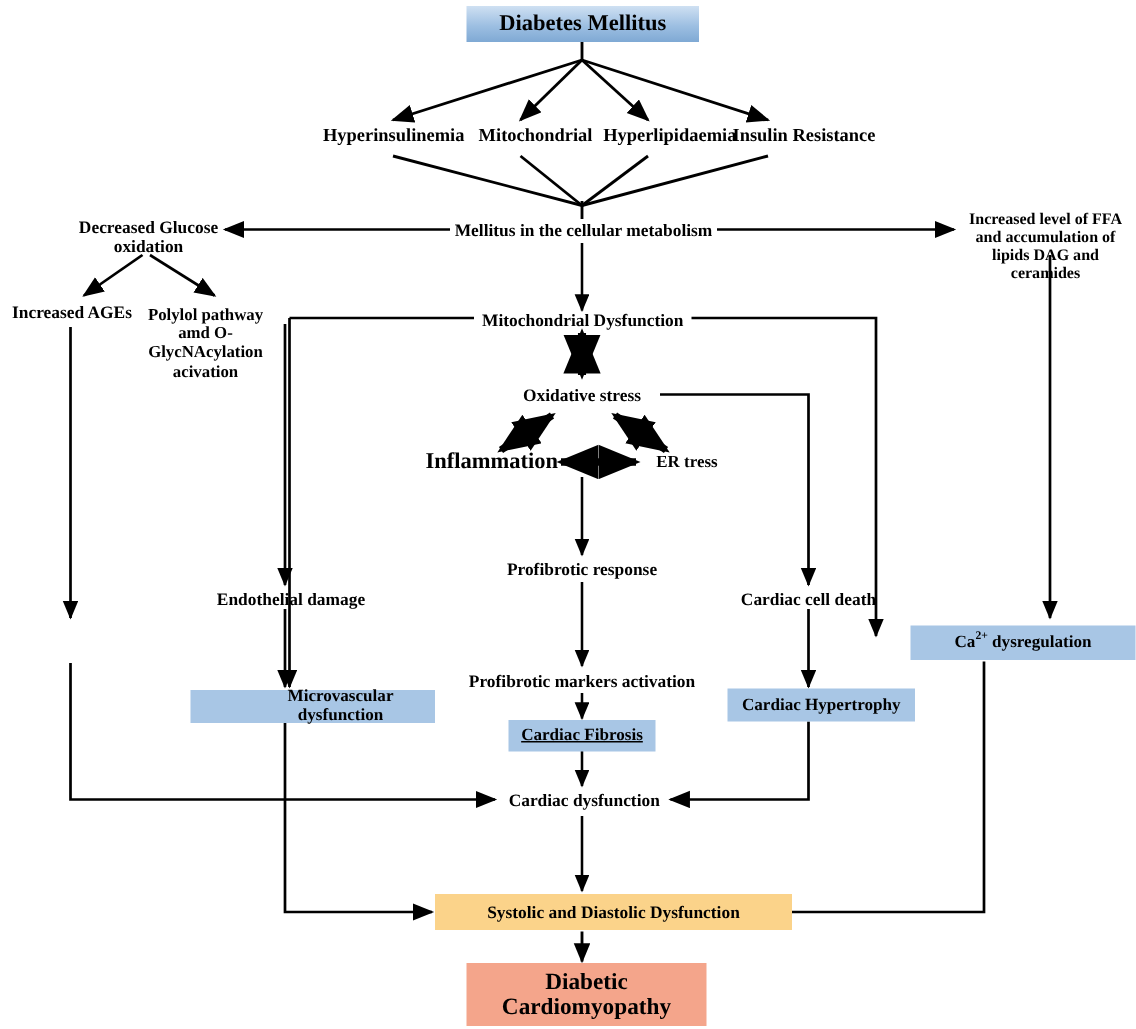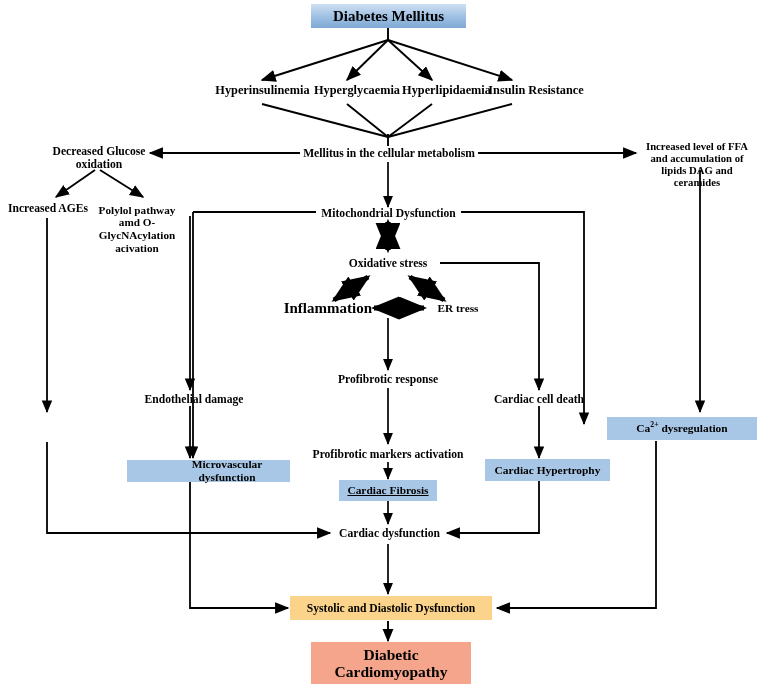--- a/index.html
+++ b/index.html
@@ -111,21 +111,21 @@
   </svg>
 
   <div class="node grad-blue" style="left:311px;top:4px;width:155px;height:24px;font-size:15px;">
     <span>Diabetes Mellitus</span>
   </div>
 
   <div class="node plain" style="left:206px;top:82px;width:113px;height:18px;font-size:12.3px;">
     <span>Hyperinsulinemia</span>
   </div>
   <div class="node plain" style="left:303px;top:82px;width:108px;height:18px;font-size:12.3px;">
-    <span>Hyperglycaemia</span>
+    <span>Mitochondrial</span>
   </div>
   <div class="node plain" style="left:392px;top:82px;width:109px;height:18px;font-size:12.3px;">
     <span>Hyperlipidaemia</span>
   </div>
   <div class="node plain" style="left:481px;top:82px;width:110px;height:18px;font-size:12.3px;">
     <span>Insulin Resistance</span>
   </div>
 
   <div class="node plain" style="left:36px;top:143px;width:126px;height:30px;font-size:11.6px;">
     <span>Decreased Glucose oxidation</span>
@@ -193,21 +193,21 @@
   </div>
 
   <div class="node blue" style="left:339px;top:480px;width:98px;height:21px;font-size:11.4px;text-decoration:underline;">
     <span>Cardiac Fibrosis</span>
   </div>
 
   <div class="node plain" style="left:333px;top:525px;width:113px;height:16px;font-size:11.6px;">
     <span>Cardiac dysfunction</span>
   </div>
 
-  <div class="node yellow" style="left:290px;top:596px;width:202px;height:24px;font-size:11.6px;">
+  <div class="node yellow" style="left:290px;top:596px;width:238px;height:24px;font-size:11.6px;">
     <span>Systolic and Diastolic Dysfunction</span>
   </div>
 
   <div class="node salmon" style="left:311px;top:642px;width:160px;height:42px;font-size:15.5px;">
     <span>Diabetic Cardiomyopathy</span>
   </div>
 
 </div>
 
 </body></html>

